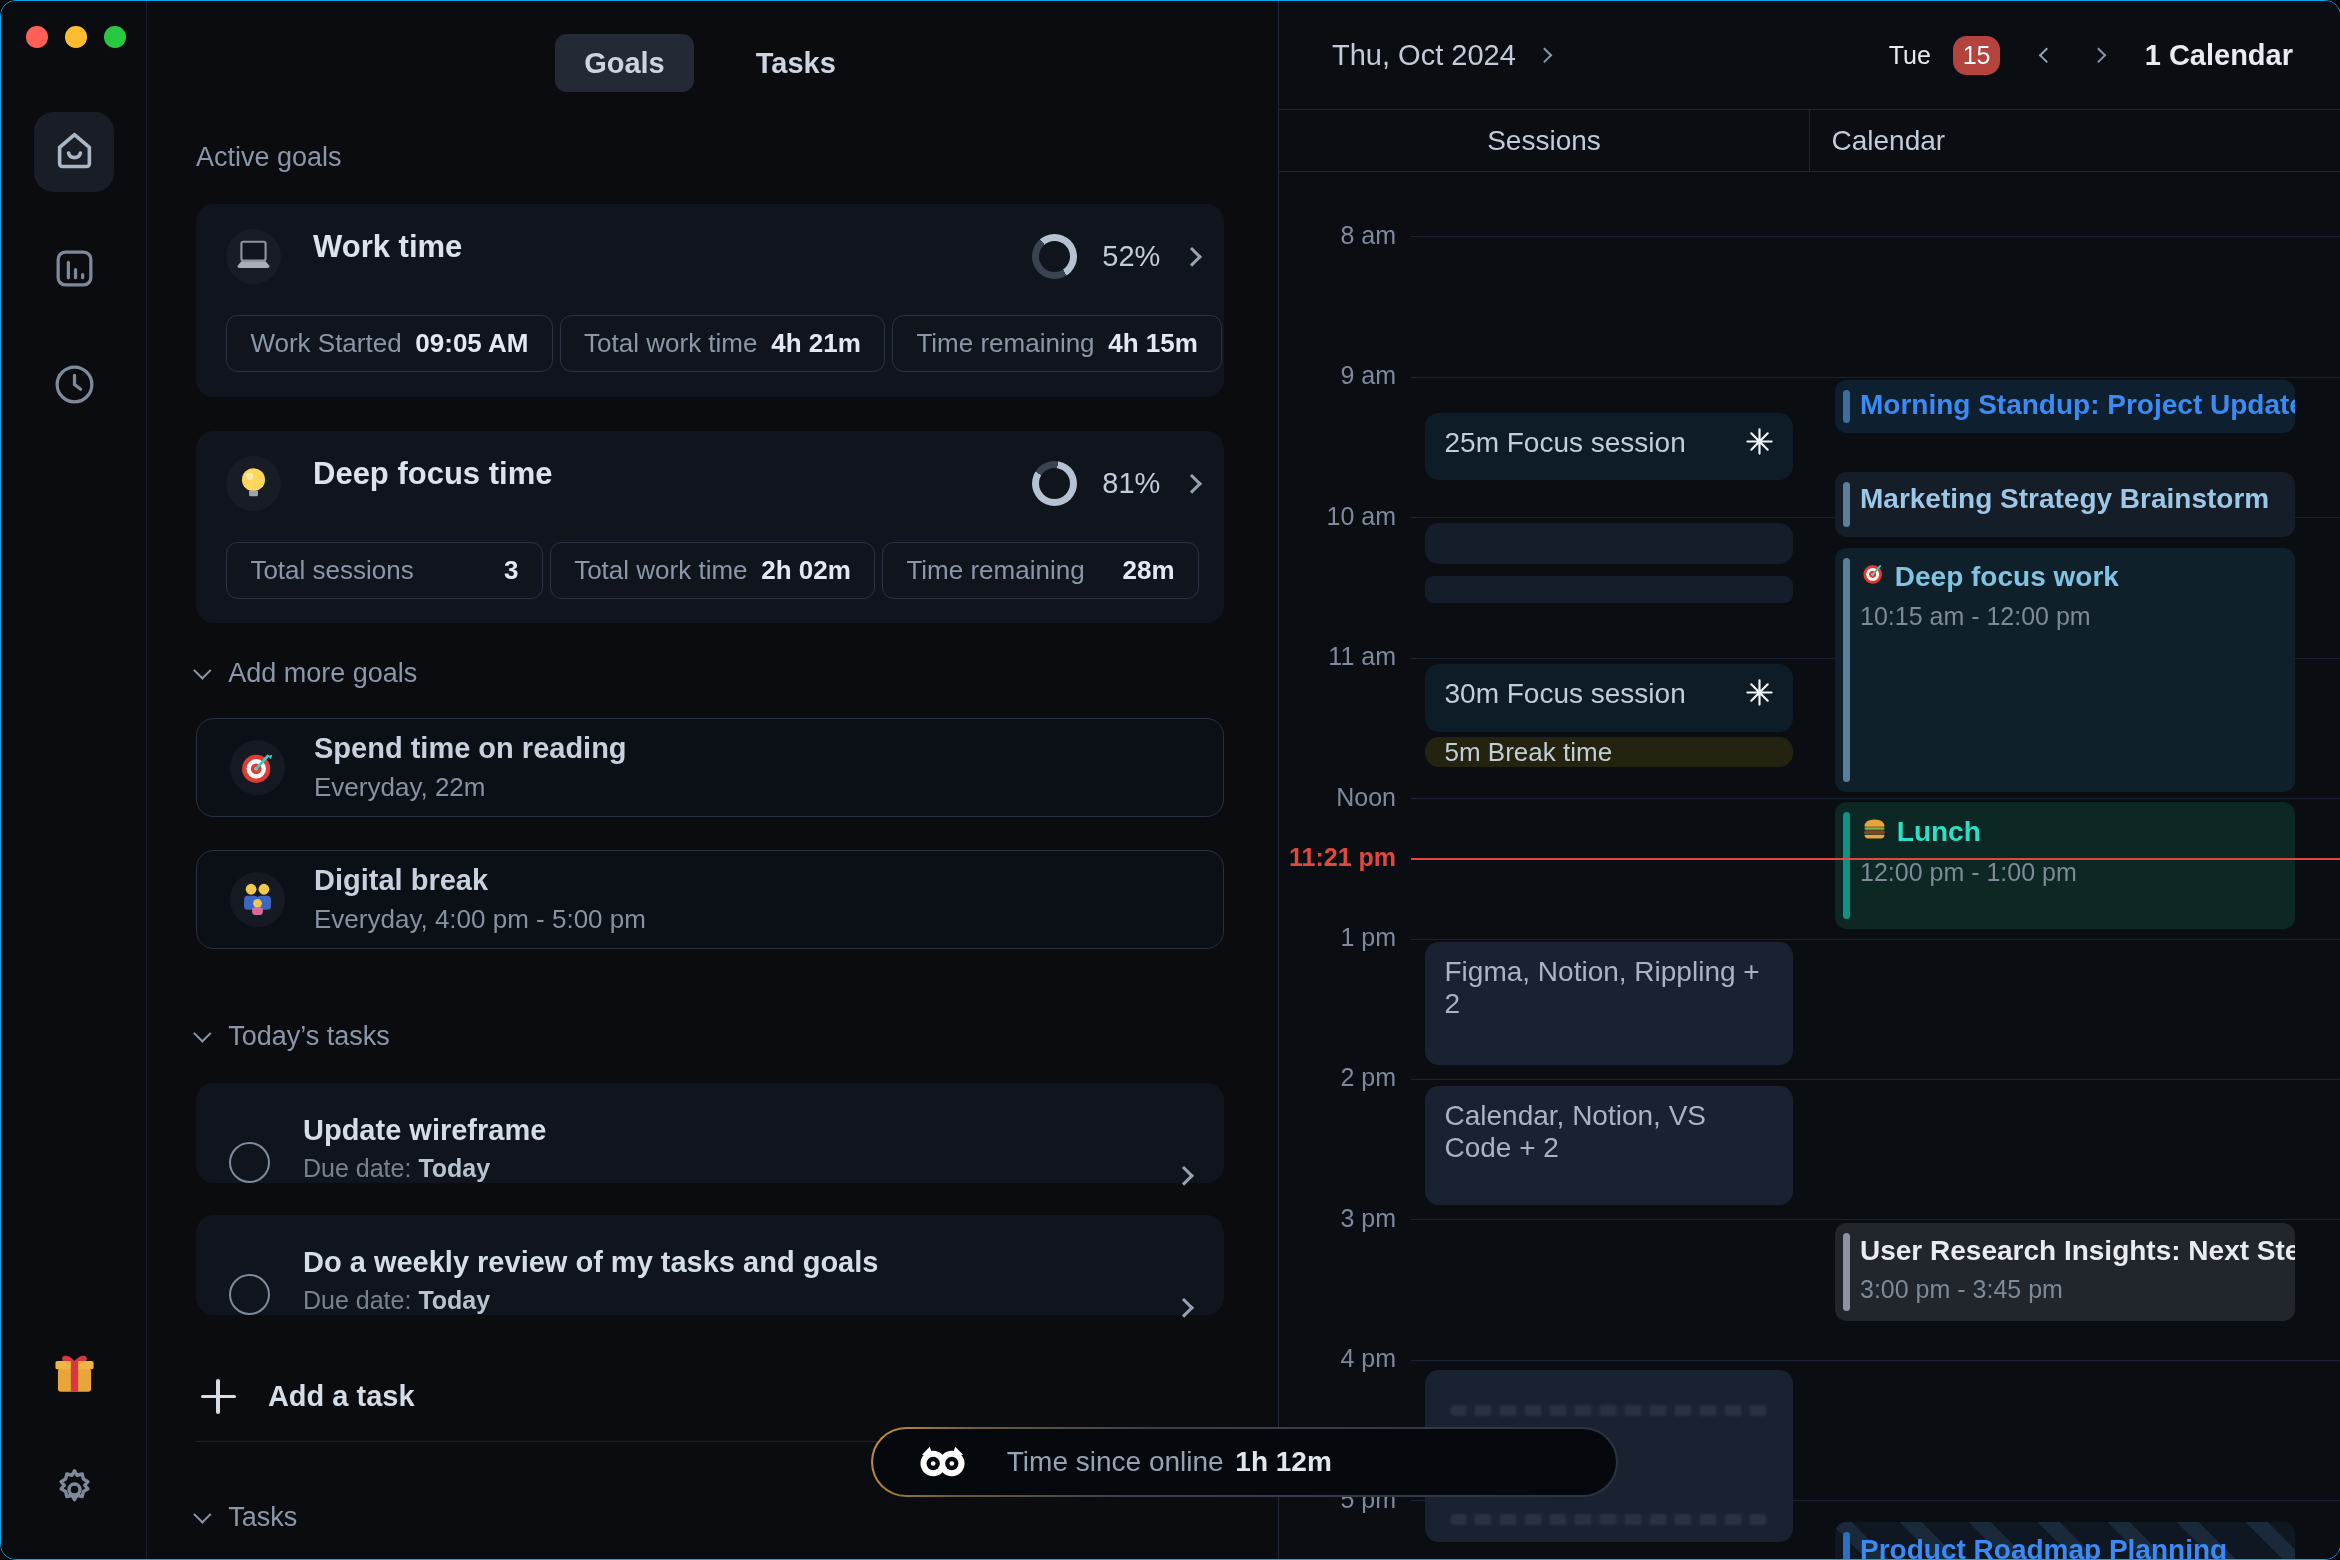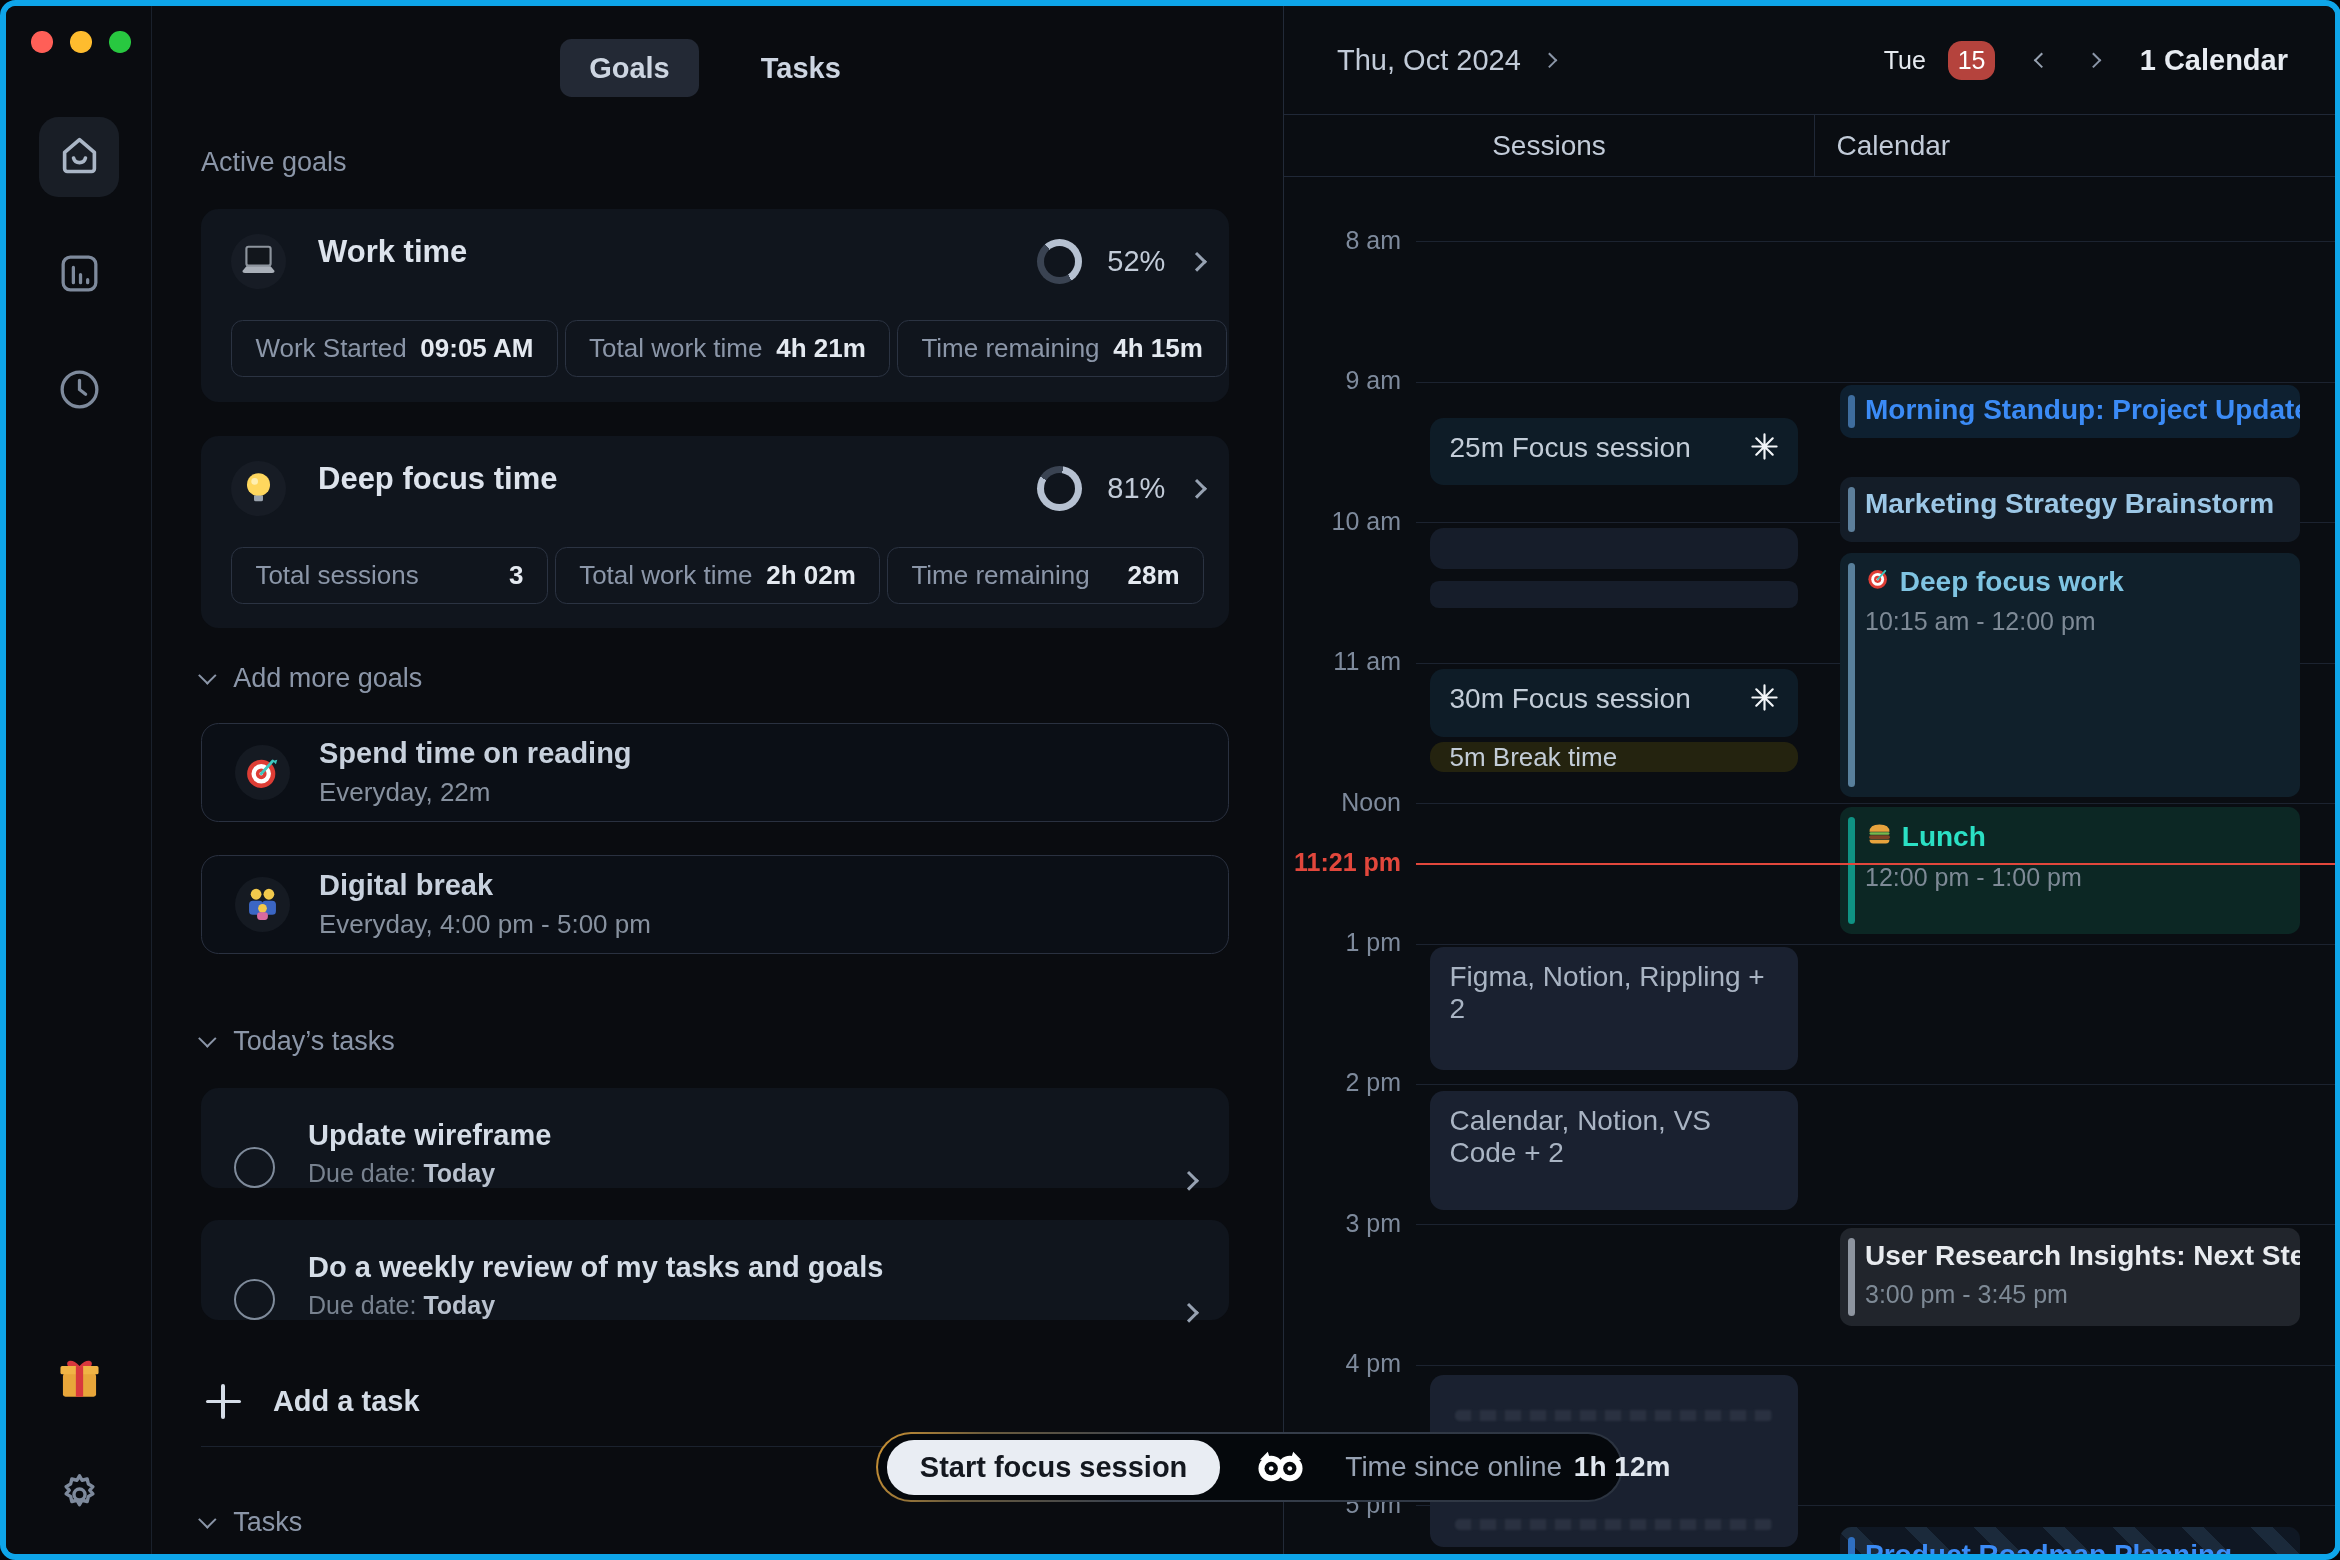--- a/index.html
+++ b/index.html
@@ -1,18 +1,18 @@
 <!DOCTYPE html>
 <html><head>
 <meta charset="utf-8">
 <style>
   html,body{margin:0;padding:0;background:#04060a;width:2341px;height:1560px;overflow:hidden;
     font-family:"Liberation Sans", sans-serif;-webkit-font-smoothing:antialiased;}
   *{box-sizing:border-box;}
-  #window{position:relative;width:2341px;height:1560px;background:#0a0d12;border:6px solid #0ea5e9;
+  #window{position:relative;width:2341px;height:1560px;background:#0a0d12;border:1px solid #0ea5e9;
     border-radius:15.6px;overflow:hidden;display:flex;}
 
   
   #sidebar{position:relative;width:146px;height:100%;background:#0a0c10;border-right:1px solid #1a212c;flex:0 0 auto;}
   .traffic{position:absolute;top:25px;left:25px;display:flex;gap:17.6px;}
   .light{width:21.5px;height:21.5px;border-radius:50%;}
   .nav-btn{position:absolute;left:33px;width:80px;height:80px;border-radius:19.5px;display:flex;align-items:center;justify-content:center;}
   .nav-btn.active{background:#191e26;}
   .nav-plain{position:absolute;left:33px;width:80px;height:59px;display:flex;align-items:center;justify-content:center;}
 
@@ -458,21 +458,20 @@
 
       </div>
 
       <div class="now-label" style="top:669px">11:21 pm</div>
       <div class="now-line" style="top:684px"></div>
     </div>
   </div>
 
   <div id="dock">
     <div class="dock-inner">
-      <div class="start-btn">Start focus session</div>
       <span style="margin-left:37px;display:flex">
         <svg width="47" height="33" viewBox="0 0 48 32">
           <polygon points="3,8 11,0 14,9" fill="#ffffff"></polygon>
           <polygon points="45,8 37,0 34,9" fill="#ffffff"></polygon>
           <circle cx="14.5" cy="17" r="13" fill="#ffffff"></circle>
           <circle cx="33.5" cy="17" r="13" fill="#ffffff"></circle>
           <circle cx="14.5" cy="17" r="6.8" fill="#05080c"></circle>
           <circle cx="33.5" cy="17" r="6.8" fill="#05080c"></circle>
           <circle cx="14.5" cy="17" r="2.4" fill="#ffffff"></circle>
           <circle cx="33.5" cy="17" r="2.4" fill="#ffffff"></circle>

